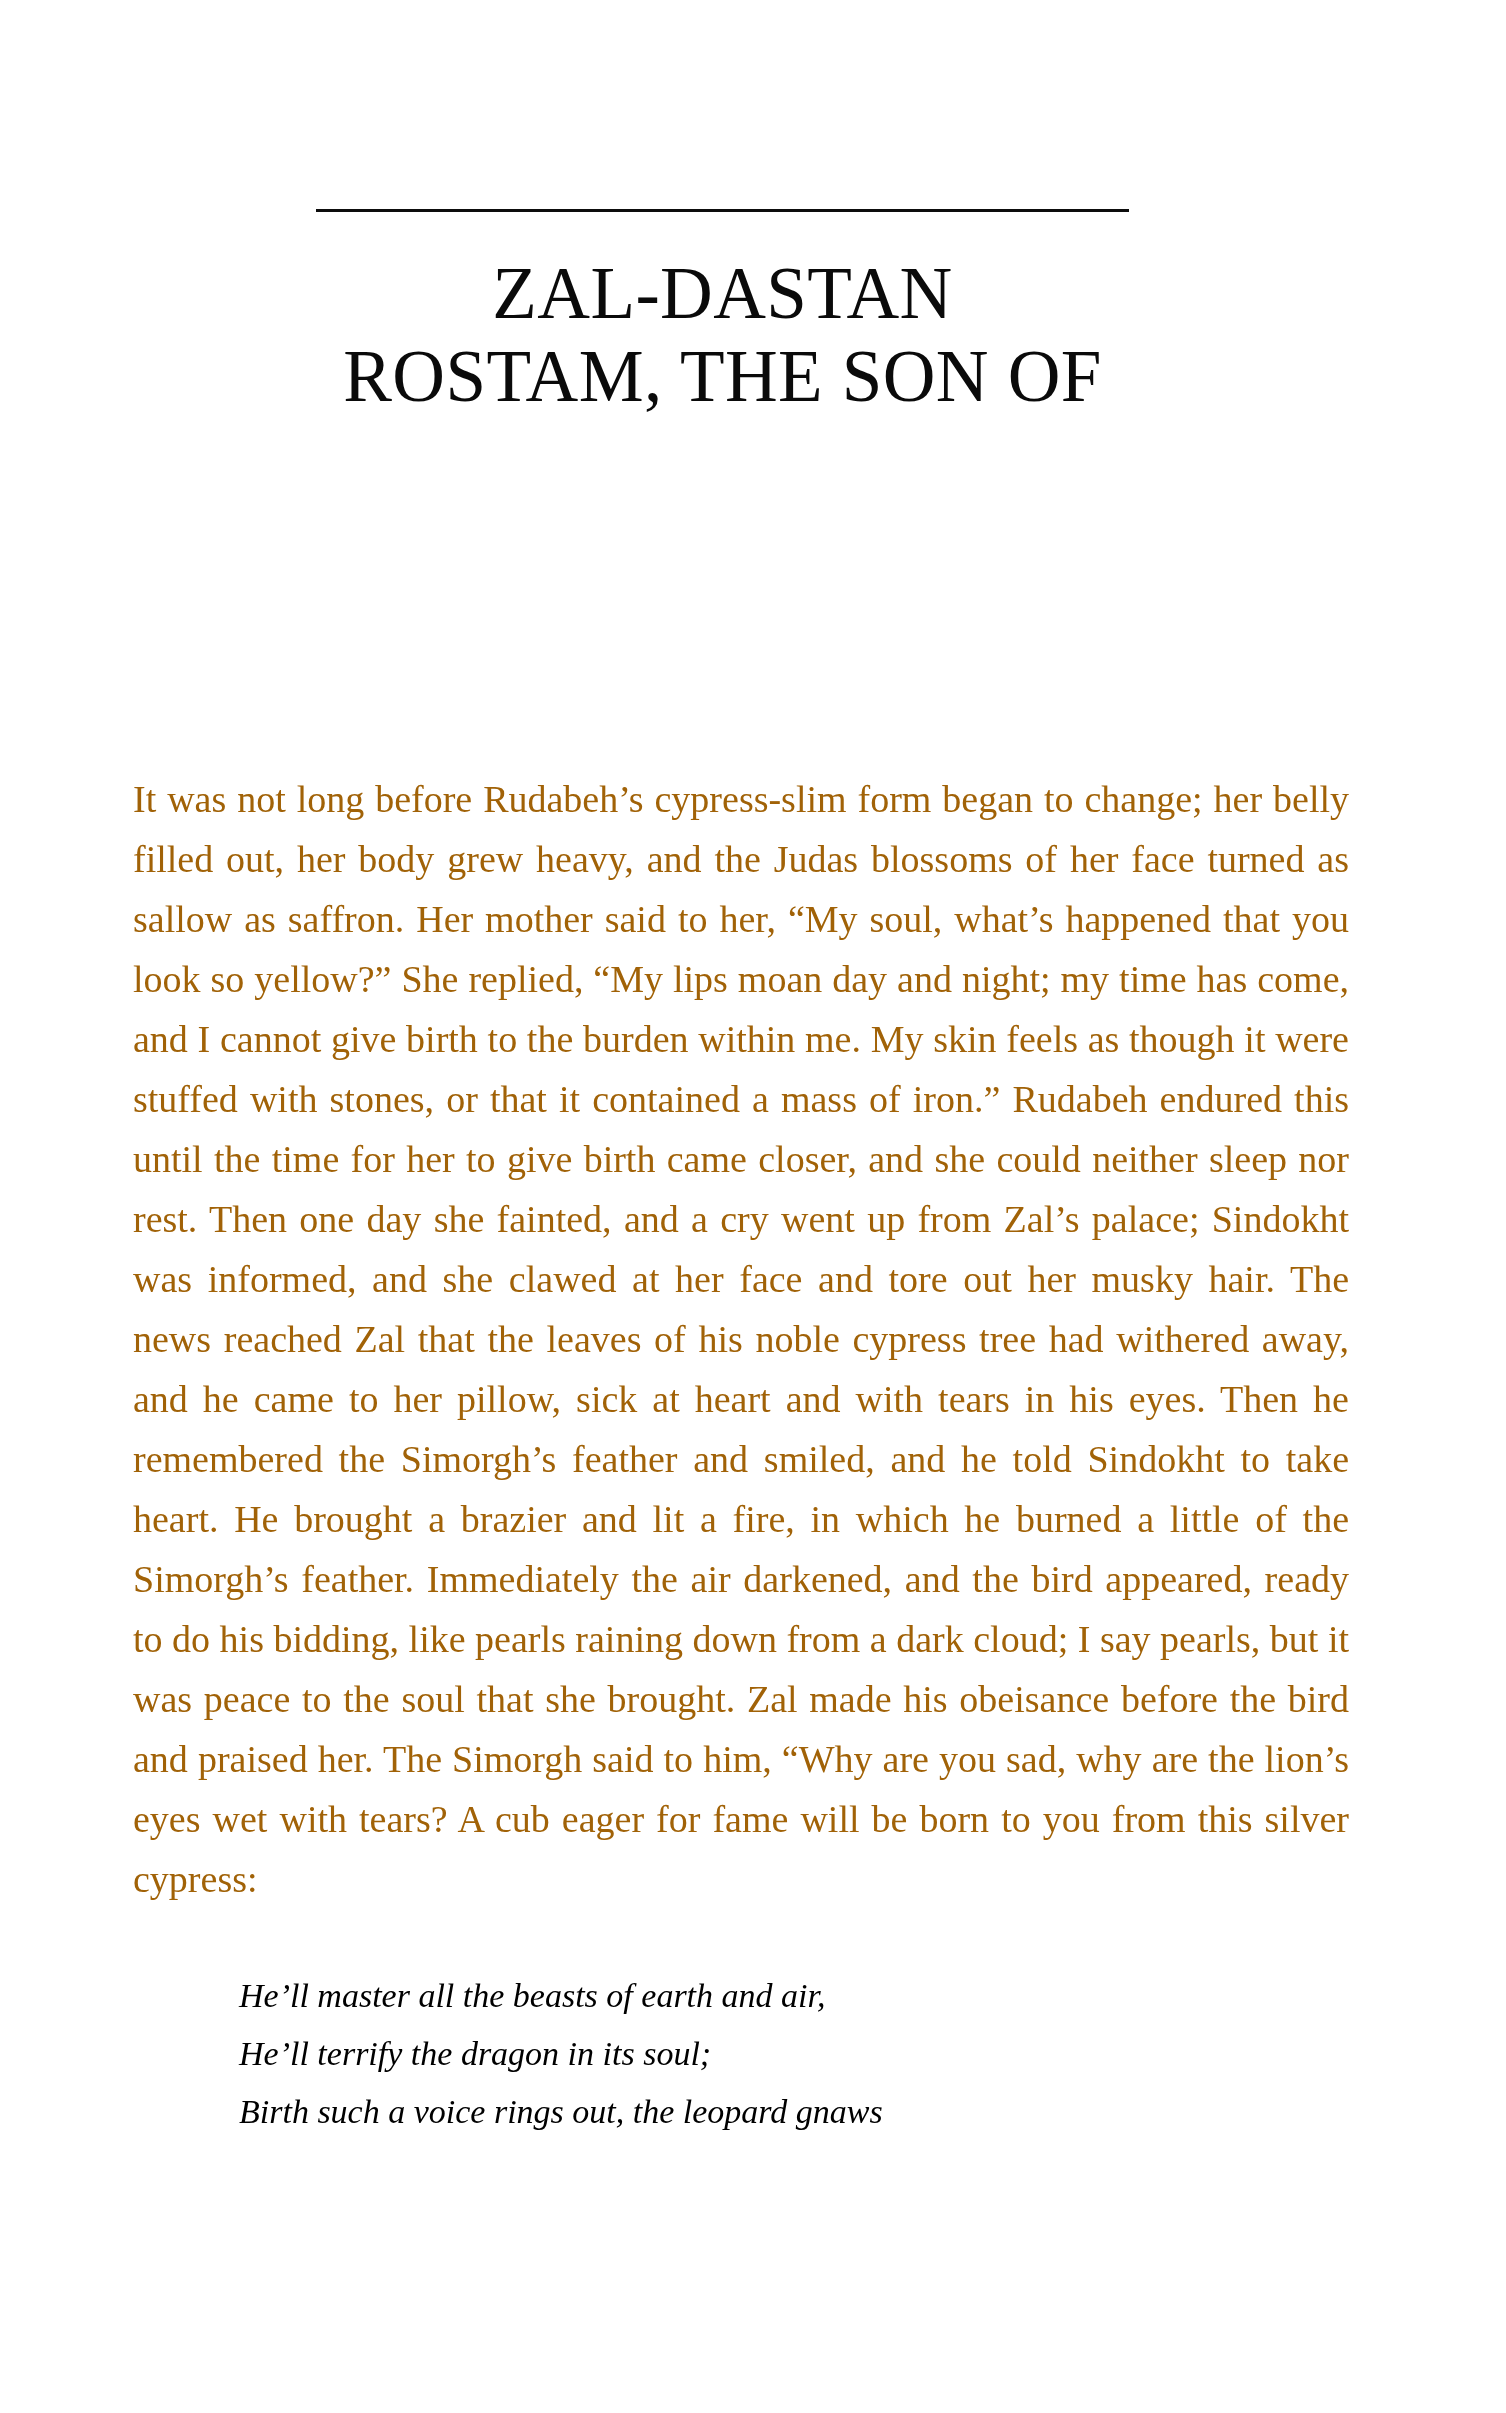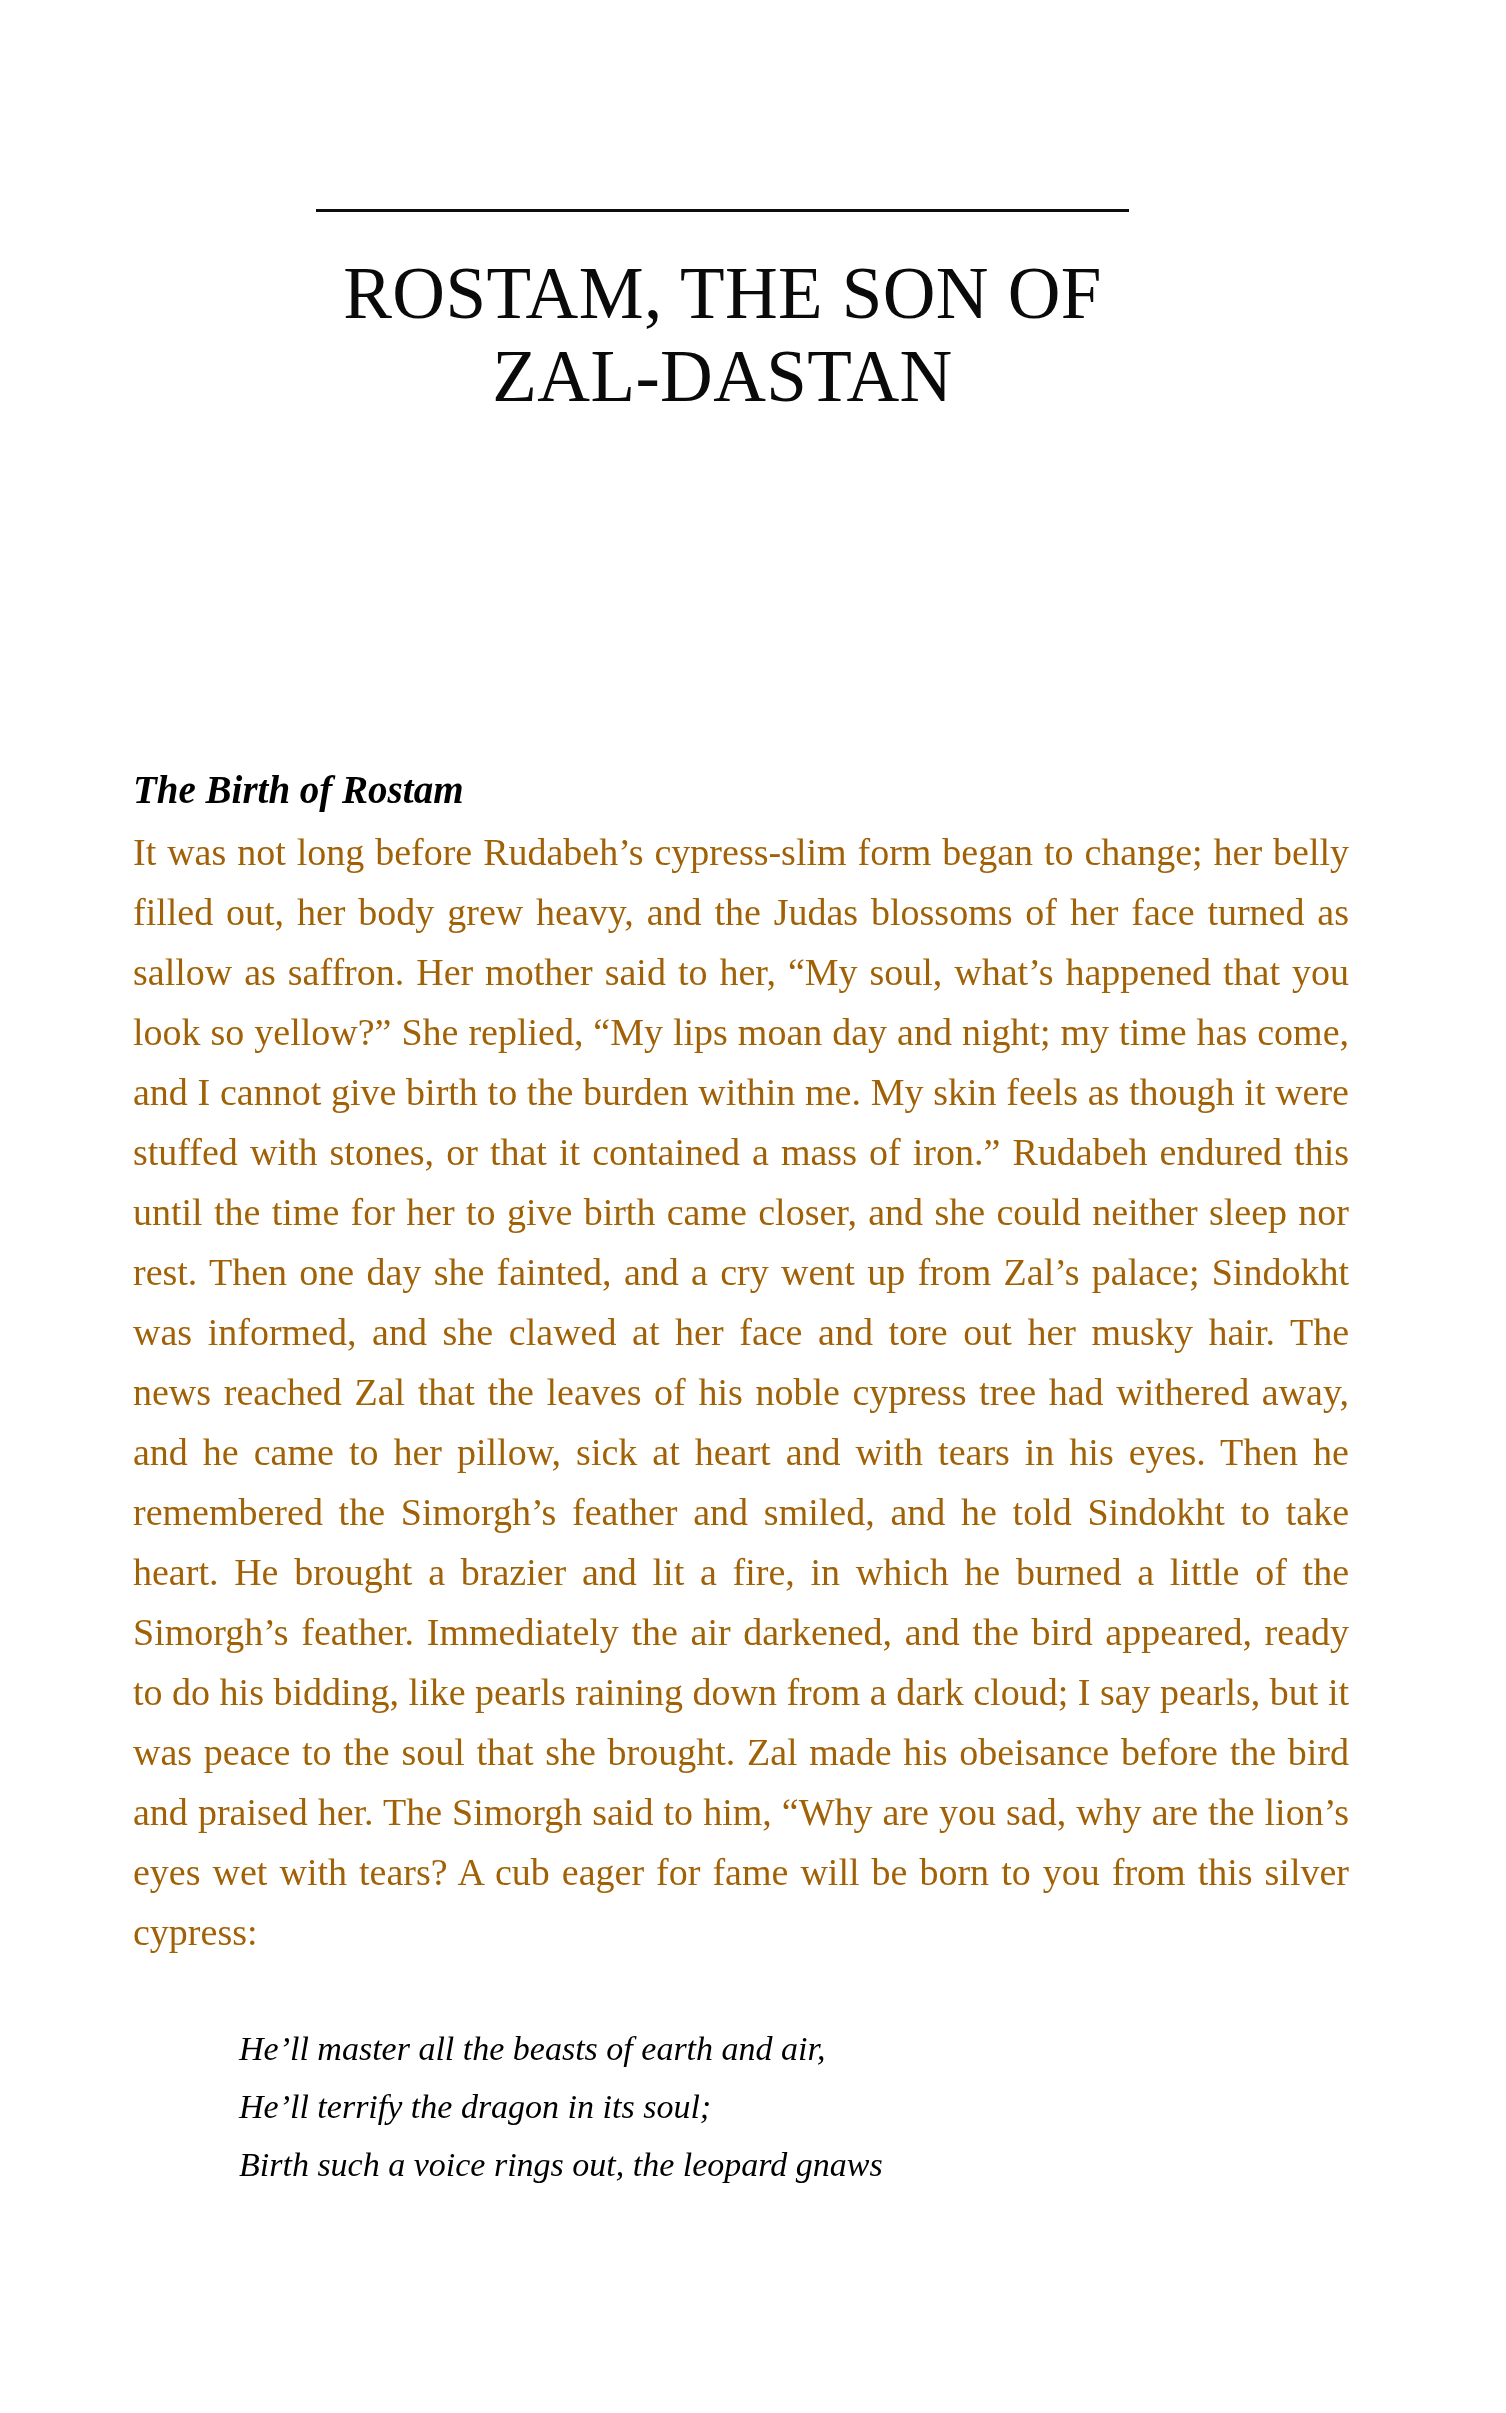--- a/index.html
+++ b/index.html
@@ -85,28 +85,27 @@
   }
 </style>
 </head>
 <body>
 
 <div class="page">
 
   <header class="chapter-head">
     <div class="chapter-rule"></div>
     <h1 class="chapter-title">
+      <span class="tline">ZAL-DASTAN</span>
       <span class="tline">ROSTAM, THE SON OF</span>
-      <span class="tline">ZAL-DASTAN</span>
     </h1>
   </header>
 
   <main class="body-column">
 
-    <h2 class="section-heading">The Birth of Rostam</h2>
 
     <p class="body-paragraph">It was not long before Rudabeh’s cypress-slim form began to change; her belly filled out, her body grew heavy, and the Judas blossoms of her face turned as sallow as saffron. Her mother said to her, “My soul, what’s happened that you look so yellow?” She replied, “My lips moan day and night; my time has come, and I cannot give birth to the bur­den within me. My skin feels as though it were stuffed with stones, or that it contained a mass of iron.” Rudabeh endured this until the time for her to give birth came closer, and she could neither sleep nor rest. Then one day she fainted, and a cry went up from Zal’s palace; Sindokht was informed, and she clawed at her face and tore out her musky hair. The news reached Zal that the leaves of his noble cypress tree had withered away, and he came to her pillow, sick at heart and with tears in his eyes. Then he remembered the Simorgh’s feather and smiled, and he told Sindokht to take heart. He brought a brazier and lit a fire, in which he burned a little of the Simorgh’s feather. Immediately the air darkened, and the bird appeared, ready to do his bidding, like pearls raining down from a dark cloud; I say pearls, but it was peace to the soul that she brought. Zal made his obeisance before the bird and praised her. The Simorgh said to him, “Why are you sad, why are the lion’s eyes wet with tears? A cub eager for fame will be born to you from this silver cypress:</p>
 
     <blockquote class="verse-block">
       <span class="verse-line">He’ll master all the beasts of earth and air,</span>
       <span class="verse-line">He’ll terrify the dragon in its soul;</span>
       <span class="verse-line">Birth such a voice rings out, the leopard gnaws</span>
     </blockquote>
 
   </main>

